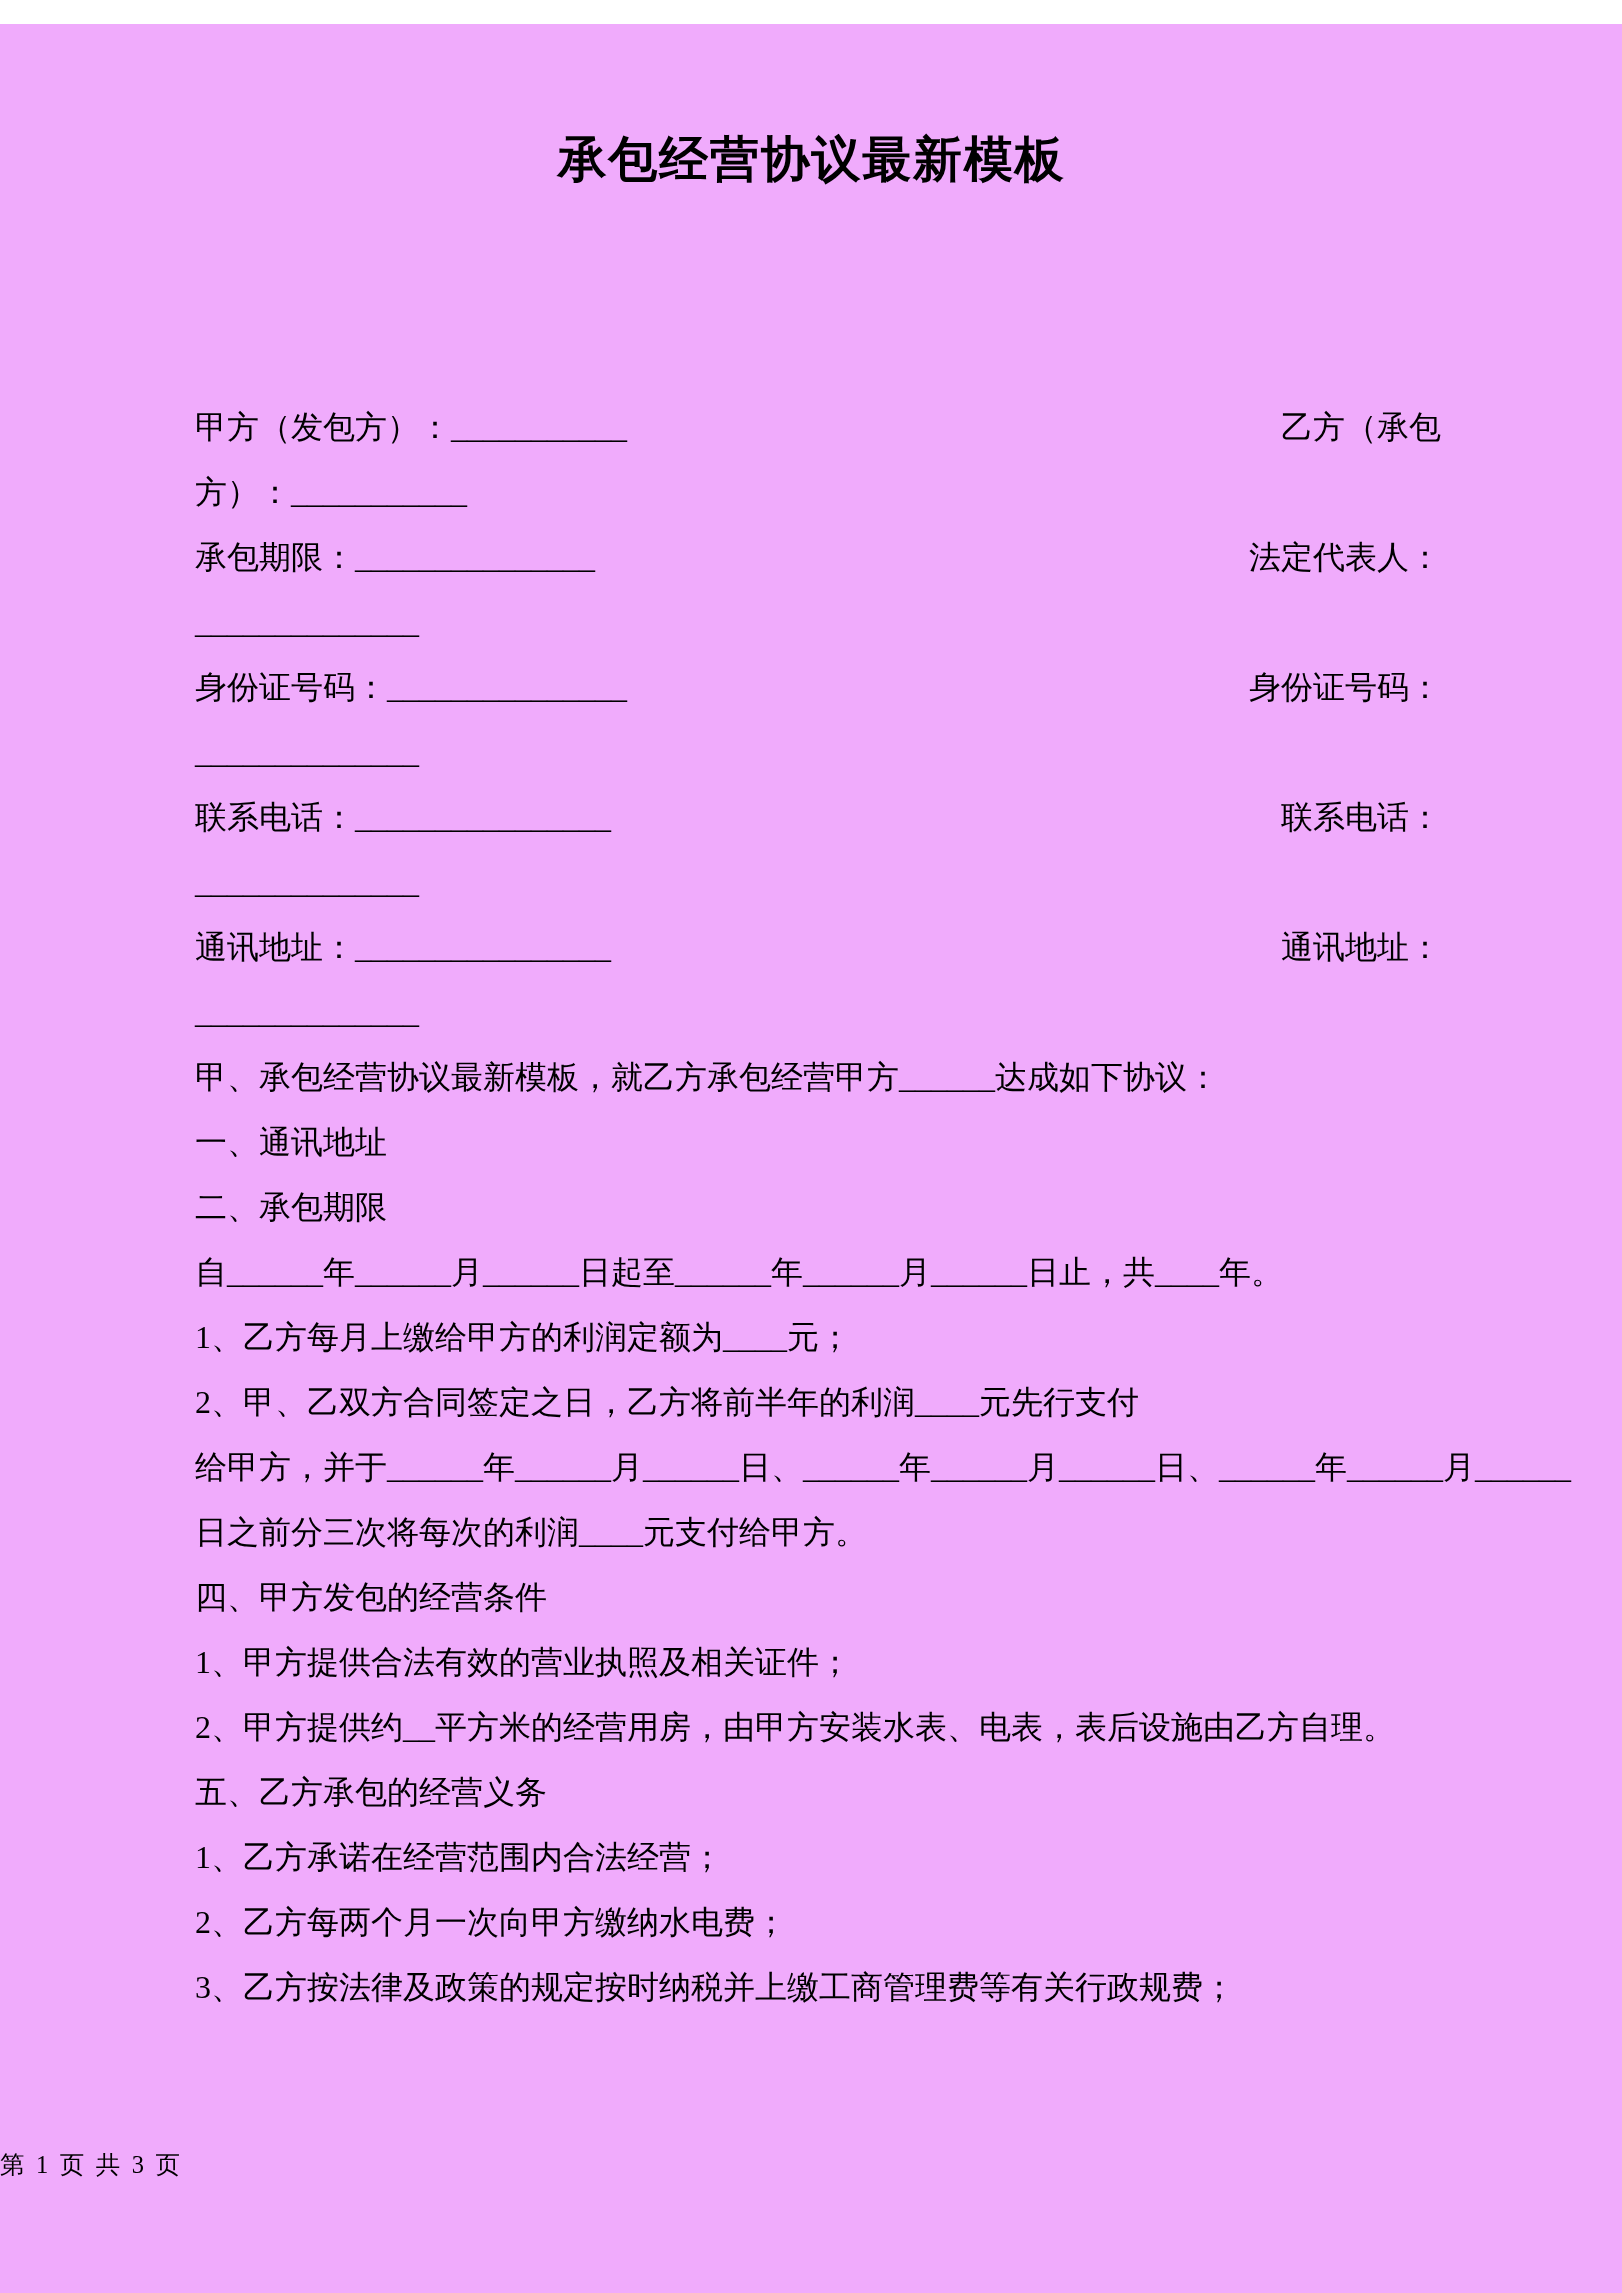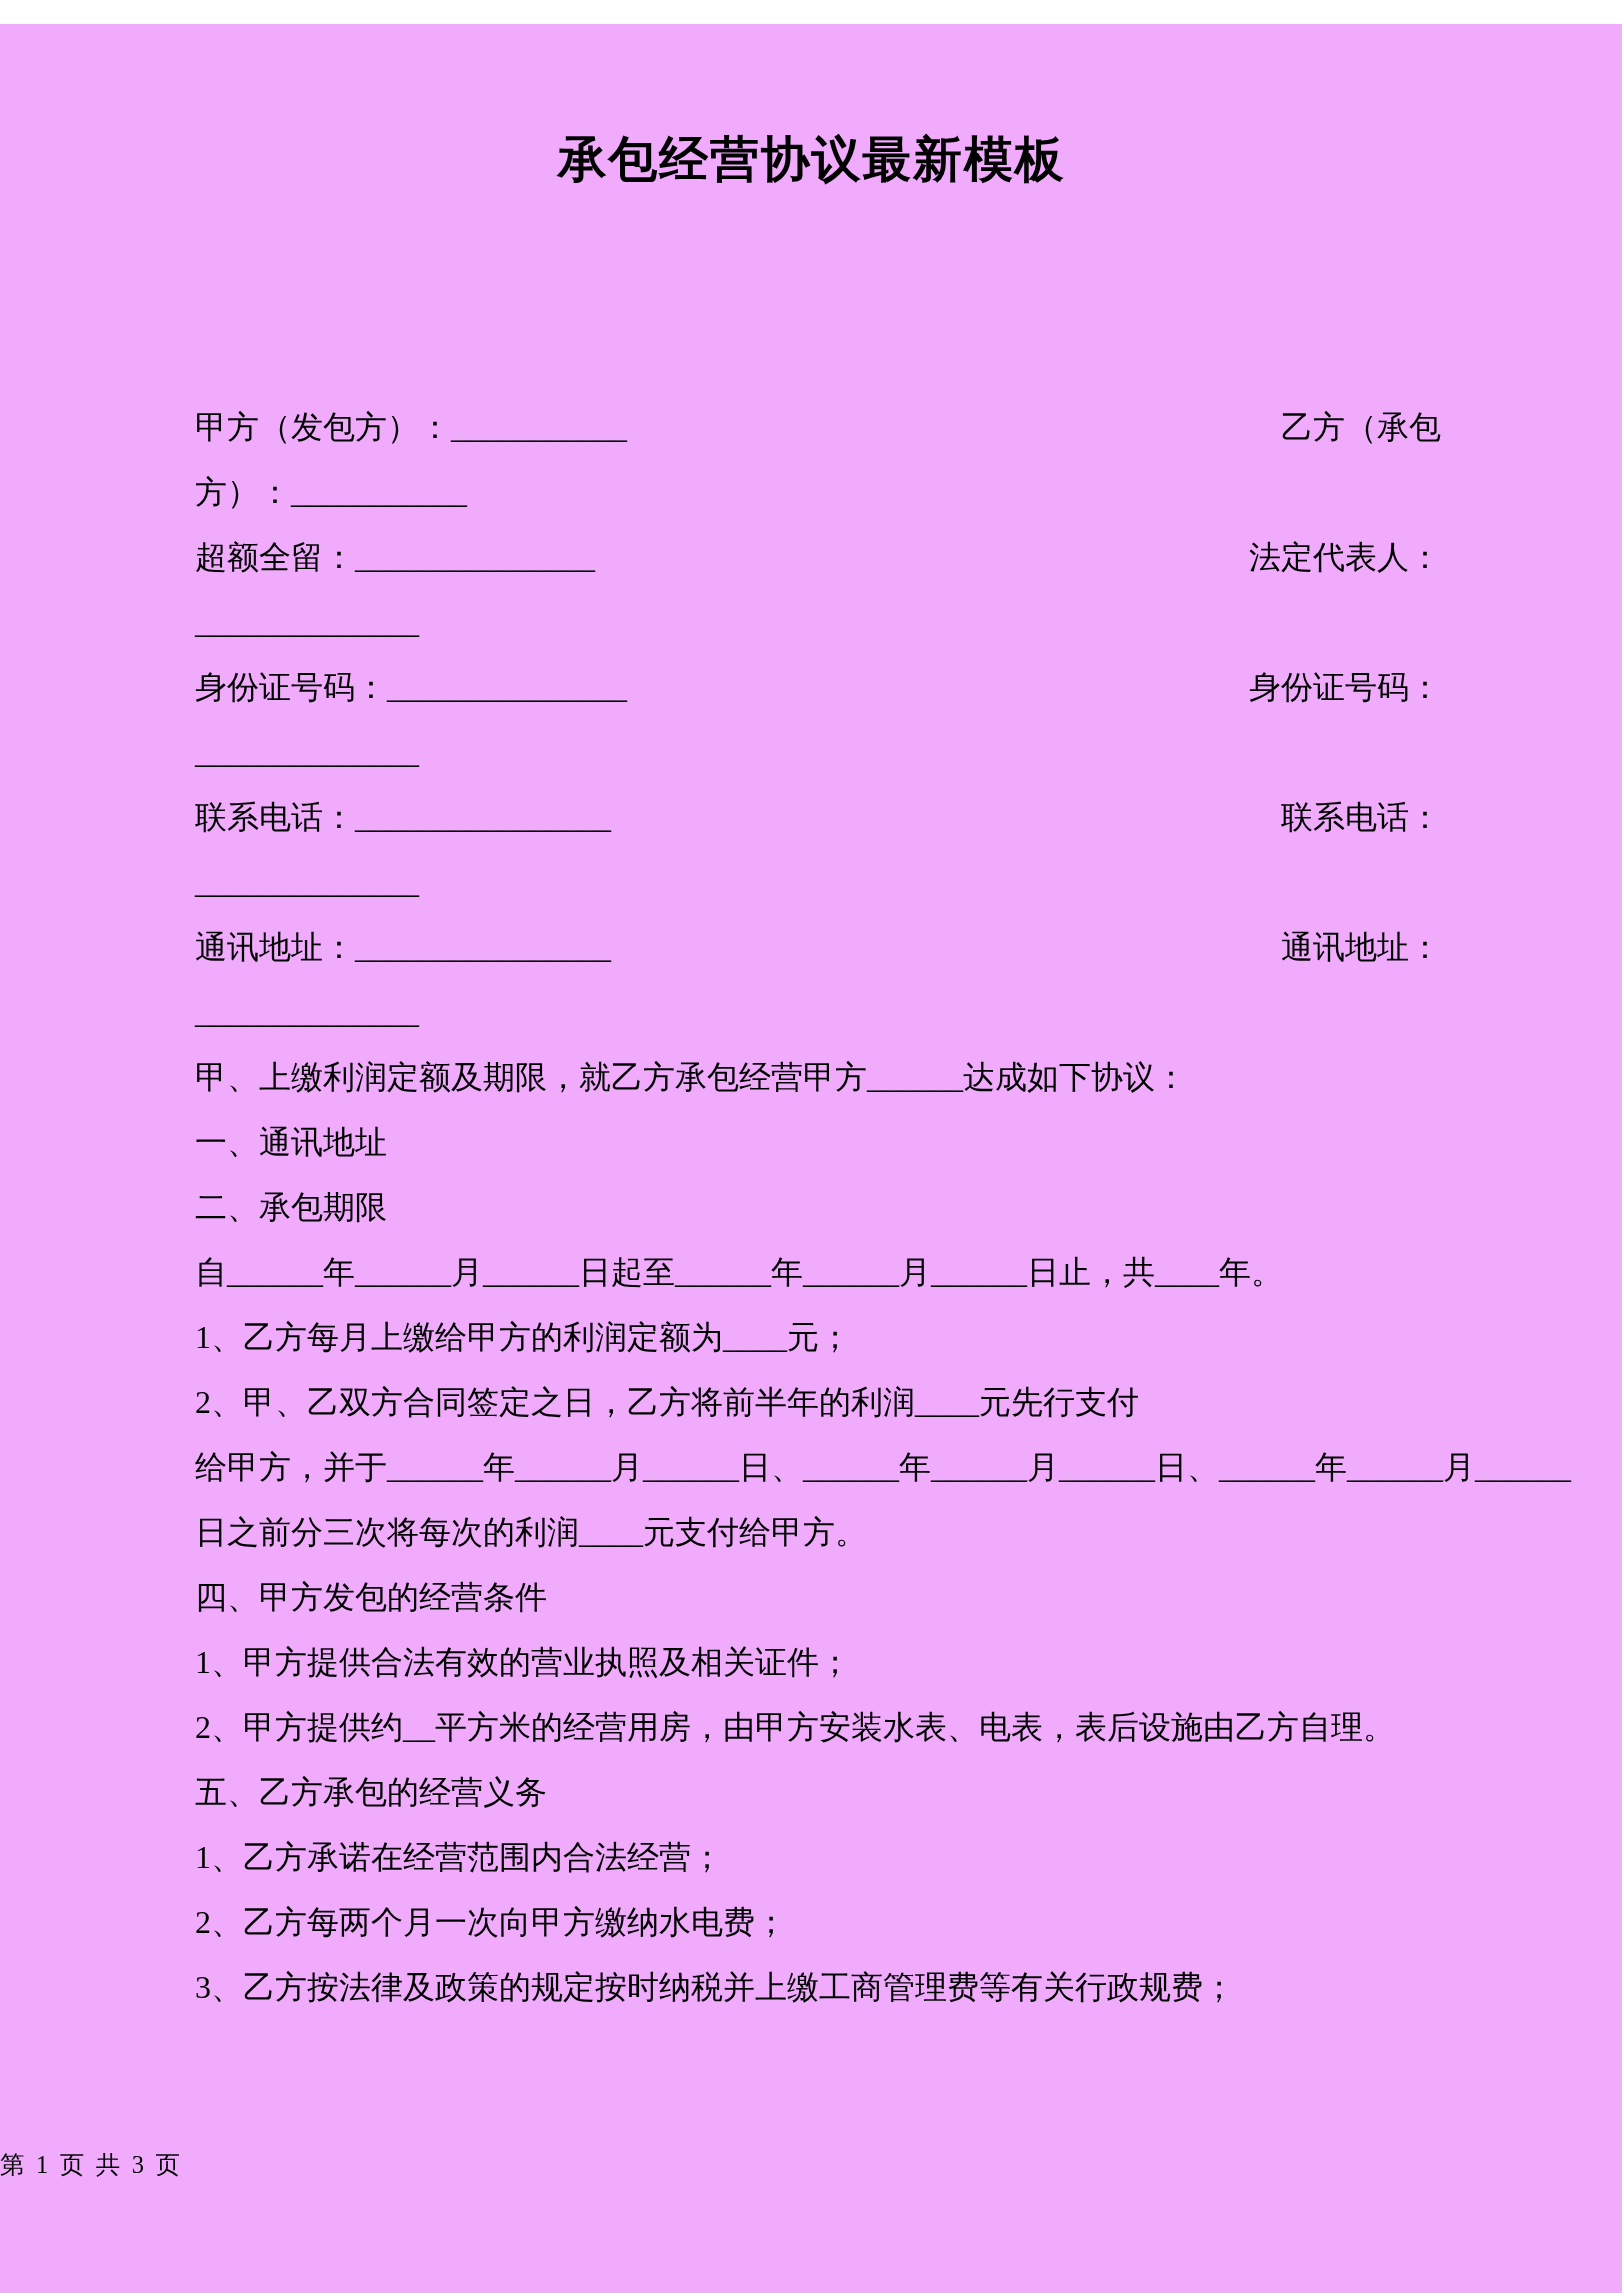--- a/index.html
+++ b/index.html
@@ -64,21 +64,21 @@
 
     <div class="party-row">
       <span class="left">甲方（发包方）：___________</span>
       <span class="right">乙方（承包</span>
     </div>
     <div class="party-row">
       <span class="left">方）：___________</span>
       <span class="right"></span>
     </div>
     <div class="party-row">
-      <span class="left">超额全留：_______________</span>
+      <span class="left">承包期限：_______________</span>
       <span class="right">法定代表人：</span>
     </div>
     <div class="party-row">
       <span class="left">______________</span>
       <span class="right"></span>
     </div>
     <div class="party-row">
       <span class="left">身份证号码：_______________</span>
       <span class="right">身份证号码：</span>
     </div>
@@ -96,21 +96,21 @@
     </div>
     <div class="party-row">
       <span class="left">通讯地址：________________</span>
       <span class="right">通讯地址：</span>
     </div>
     <div class="party-row">
       <span class="left">______________</span>
       <span class="right"></span>
     </div>
 
-    <p class="line">甲、上缴利润定额及期限，就乙方承包经营甲方______达成如下协议：</p>
+    <p class="line">甲、承包经营协议最新模板，就乙方承包经营甲方______达成如下协议：</p>
     <p class="line">一、通讯地址</p>
     <p class="line">二、承包期限</p>
     <p class="line">自______年______月______日起至______年______月______日止，共____年。</p>
     <p class="line">1、乙方每月上缴给甲方的利润定额为____元；</p>
     <p class="line">2、甲、乙双方合同签定之日，乙方将前半年的利润____元先行支付</p>
     <p class="line">给甲方，并于______年______月______日、______年______月______日、______年______月______</p>
     <p class="line">日之前分三次将每次的利润____元支付给甲方。</p>
     <p class="line">四、甲方发包的经营条件</p>
     <p class="line">1、甲方提供合法有效的营业执照及相关证件；</p>
     <p class="line">2、甲方提供约__平方米的经营用房，由甲方安装水表、电表，表后设施由乙方自理。</p>

